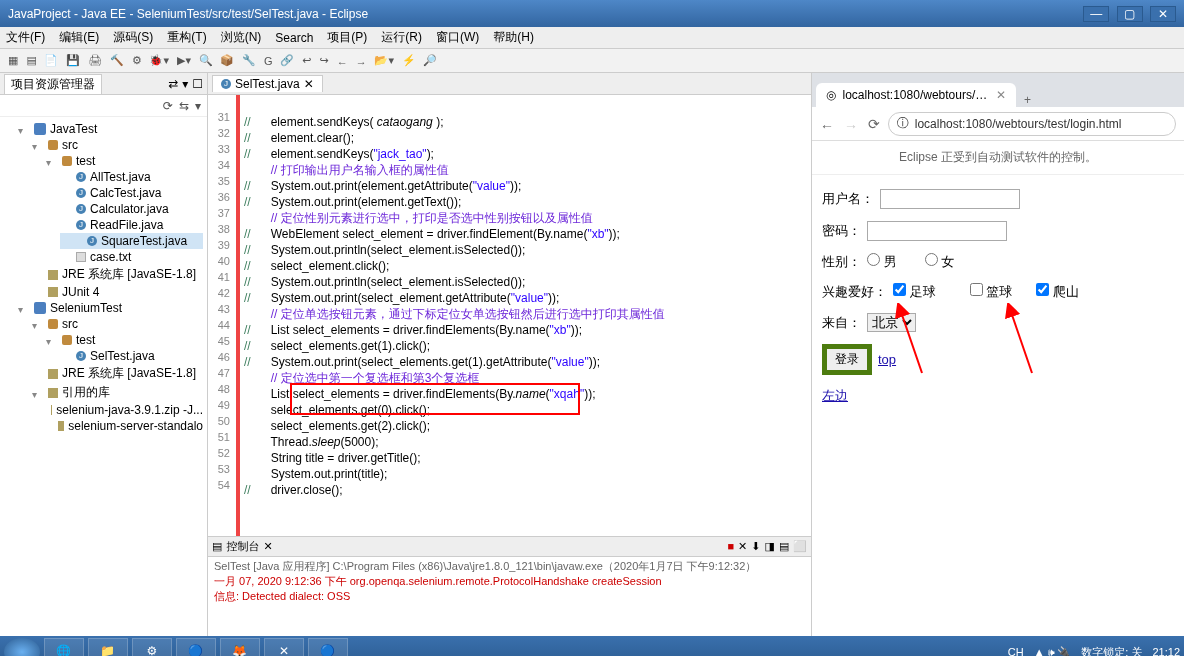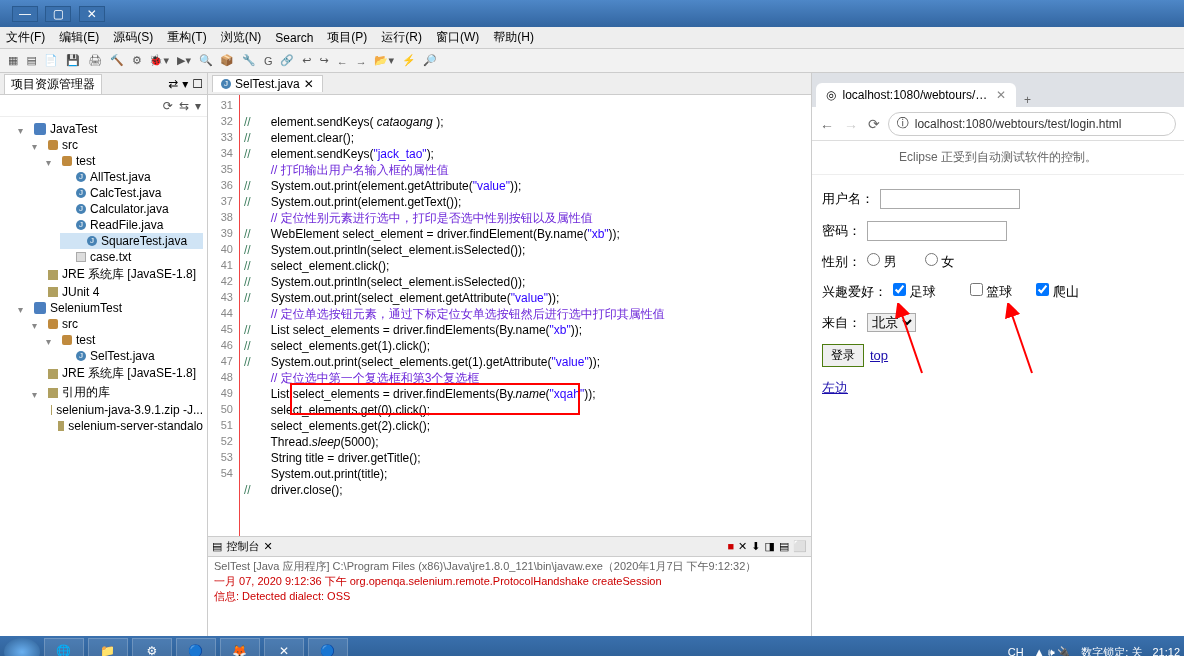--- a/index.html
+++ b/index.html
@@ -24,21 +24,21 @@
 .ic-prj { width: 12px; height: 12px; background: #4b7fbf; border-radius: 2px; }
 .ic-pkg { width: 10px; height: 10px; background: #c08a3d; border-radius: 2px; }
 .ic-j { width: 10px; height: 10px; background: #4682b4; border-radius: 50%; color: #fff; font-size: 8px; text-align: center; line-height: 10px; }
 .ic-j::after { content: "J"; }
 .ic-file { width: 10px; height: 10px; background: #ddd; border: 1px solid #aaa; }
 .ic-lib { width: 10px; height: 10px; background: #b0a060; }
 .center { width: 604px; display: flex; flex-direction: column; border-right: 1px solid #ccc; }
 .ed-tab { height: 22px; background: #eee; border-bottom: 1px solid #ccc; display: flex; align-items: center; padding: 0 4px; }
 .ed-tab .active { background: #fff; border: 1px solid #ccc; border-bottom: none; padding: 1px 8px; display: flex; align-items: center; gap: 4px; }
 .editor { flex: 1; overflow: hidden; font-family: Consolas, monospace; font-size: 12px; background: #fff; display: flex; }
-.gutter { width: 32px; background: #fff; border-right: 1px solid #ef4444; text-align: right; color: #888; padding: 2px 6px 2px 2px; line-height: 16px; font-size: 11px; }
+.gutter { width: 32px; background: #fff; border-right: 4px solid #ef4444; text-align: right; color: #888; padding: 14px 6px 2px 2px; line-height: 16px; font-size: 11px; }
 .code { flex: 1; padding: 19px 4px; line-height: 16px; position: relative; white-space: pre; overflow: hidden; }
 .code .cm { color: #3f7f5f; }
 .code .str { color: #2a00ff; }
 .code .zh { color: #6d28d9; }
 .code .it { font-style: italic; }
 .redbox { position: absolute; border: 2px solid red; }
 .console-wrap { height: 100px; border-top: 1px solid #ccc; display: flex; flex-direction: column; }
 .console-tab { height: 20px; background: #eee; border-bottom: 1px solid #ccc; display: flex; align-items: center; justify-content: space-between; padding: 0 4px; font-size: 11px; }
 .console-body { flex: 1; padding: 2px 6px; font-family: Consolas, monospace; font-size: 11px; overflow: hidden; }
 .console-body .red { color: #c00; }
@@ -50,33 +50,34 @@
 .br-addplus { padding: 0 8px; color: #666; }
 .br-addr { height: 34px; display: flex; align-items: center; gap: 8px; padding: 0 8px; border-bottom: 1px solid #ddd; }
 .br-nav { display: flex; gap: 10px; color: #666; font-size: 14px; }
 .br-url { flex: 1; height: 24px; border: 1px solid #ccc; border-radius: 12px; padding: 0 8px; display: flex; align-items: center; gap: 6px; font-size: 12px; color: #333; }
 .br-info { padding: 8px 10px; text-align: center; font-size: 12px; color: #666; border-bottom: 1px solid #eee; }
 .br-page { padding: 14px 10px; font-size: 13px; position: relative; }
 .form-row { display: flex; align-items: center; margin-bottom: 12px; gap: 6px; }
 .form-row input[type=text], .form-row input[type=password] { border: 1px solid #aaa; height: 20px; width: 140px; }
 .form-row label { margin-right: 8px; }
 .form-row select { border: 1px solid #aaa; }
-.loginbtn { background: #efefef; border: 1px solid #4d7c0f; padding: 2px 8px; font-size: 12px; }
+.loginbtn { background: #efefef; border: 5px solid #4d7c0f; padding: 2px 8px; font-size: 12px; }
 .br-link { color: #1a0dab; text-decoration: underline; }
 .taskbar { height: 32px; background: linear-gradient(#3a70ad, #2a5a8f); display: flex; align-items: center; padding: 0 4px; gap: 4px; justify-content: space-between; }
 .taskbar .left { display: flex; gap: 4px; }
 .tb-icon { width: 40px; height: 26px; background: rgba(255,255,255,0.1); border: 1px solid rgba(255,255,255,0.2); display: flex; align-items: center; justify-content: center; color: #fff; }
 .start { width: 36px; height: 28px; border-radius: 50%; background: radial-gradient(#6ab0f0, #2a5a8f); }
 .tb-right { color: #fff; font-size: 11px; display: flex; align-items: center; gap: 10px; }
 svg.arrow { position: absolute; pointer-events: none; }
 </style>
 </head>
 <body>
 
 <div class="titlebar">
+  <div class="wt">JavaProject - Java EE - SeleniumTest/src/test/SelTest.java - Eclipse</div>
   <div class="winbtns">
     <span>—</span>
     <span>▢</span>
     <span>✕</span>
   </div>
 </div>
 
 <div class="menubar" id="menubar">
     <span>文件(F)</span>
     <span>编辑(E)</span>

